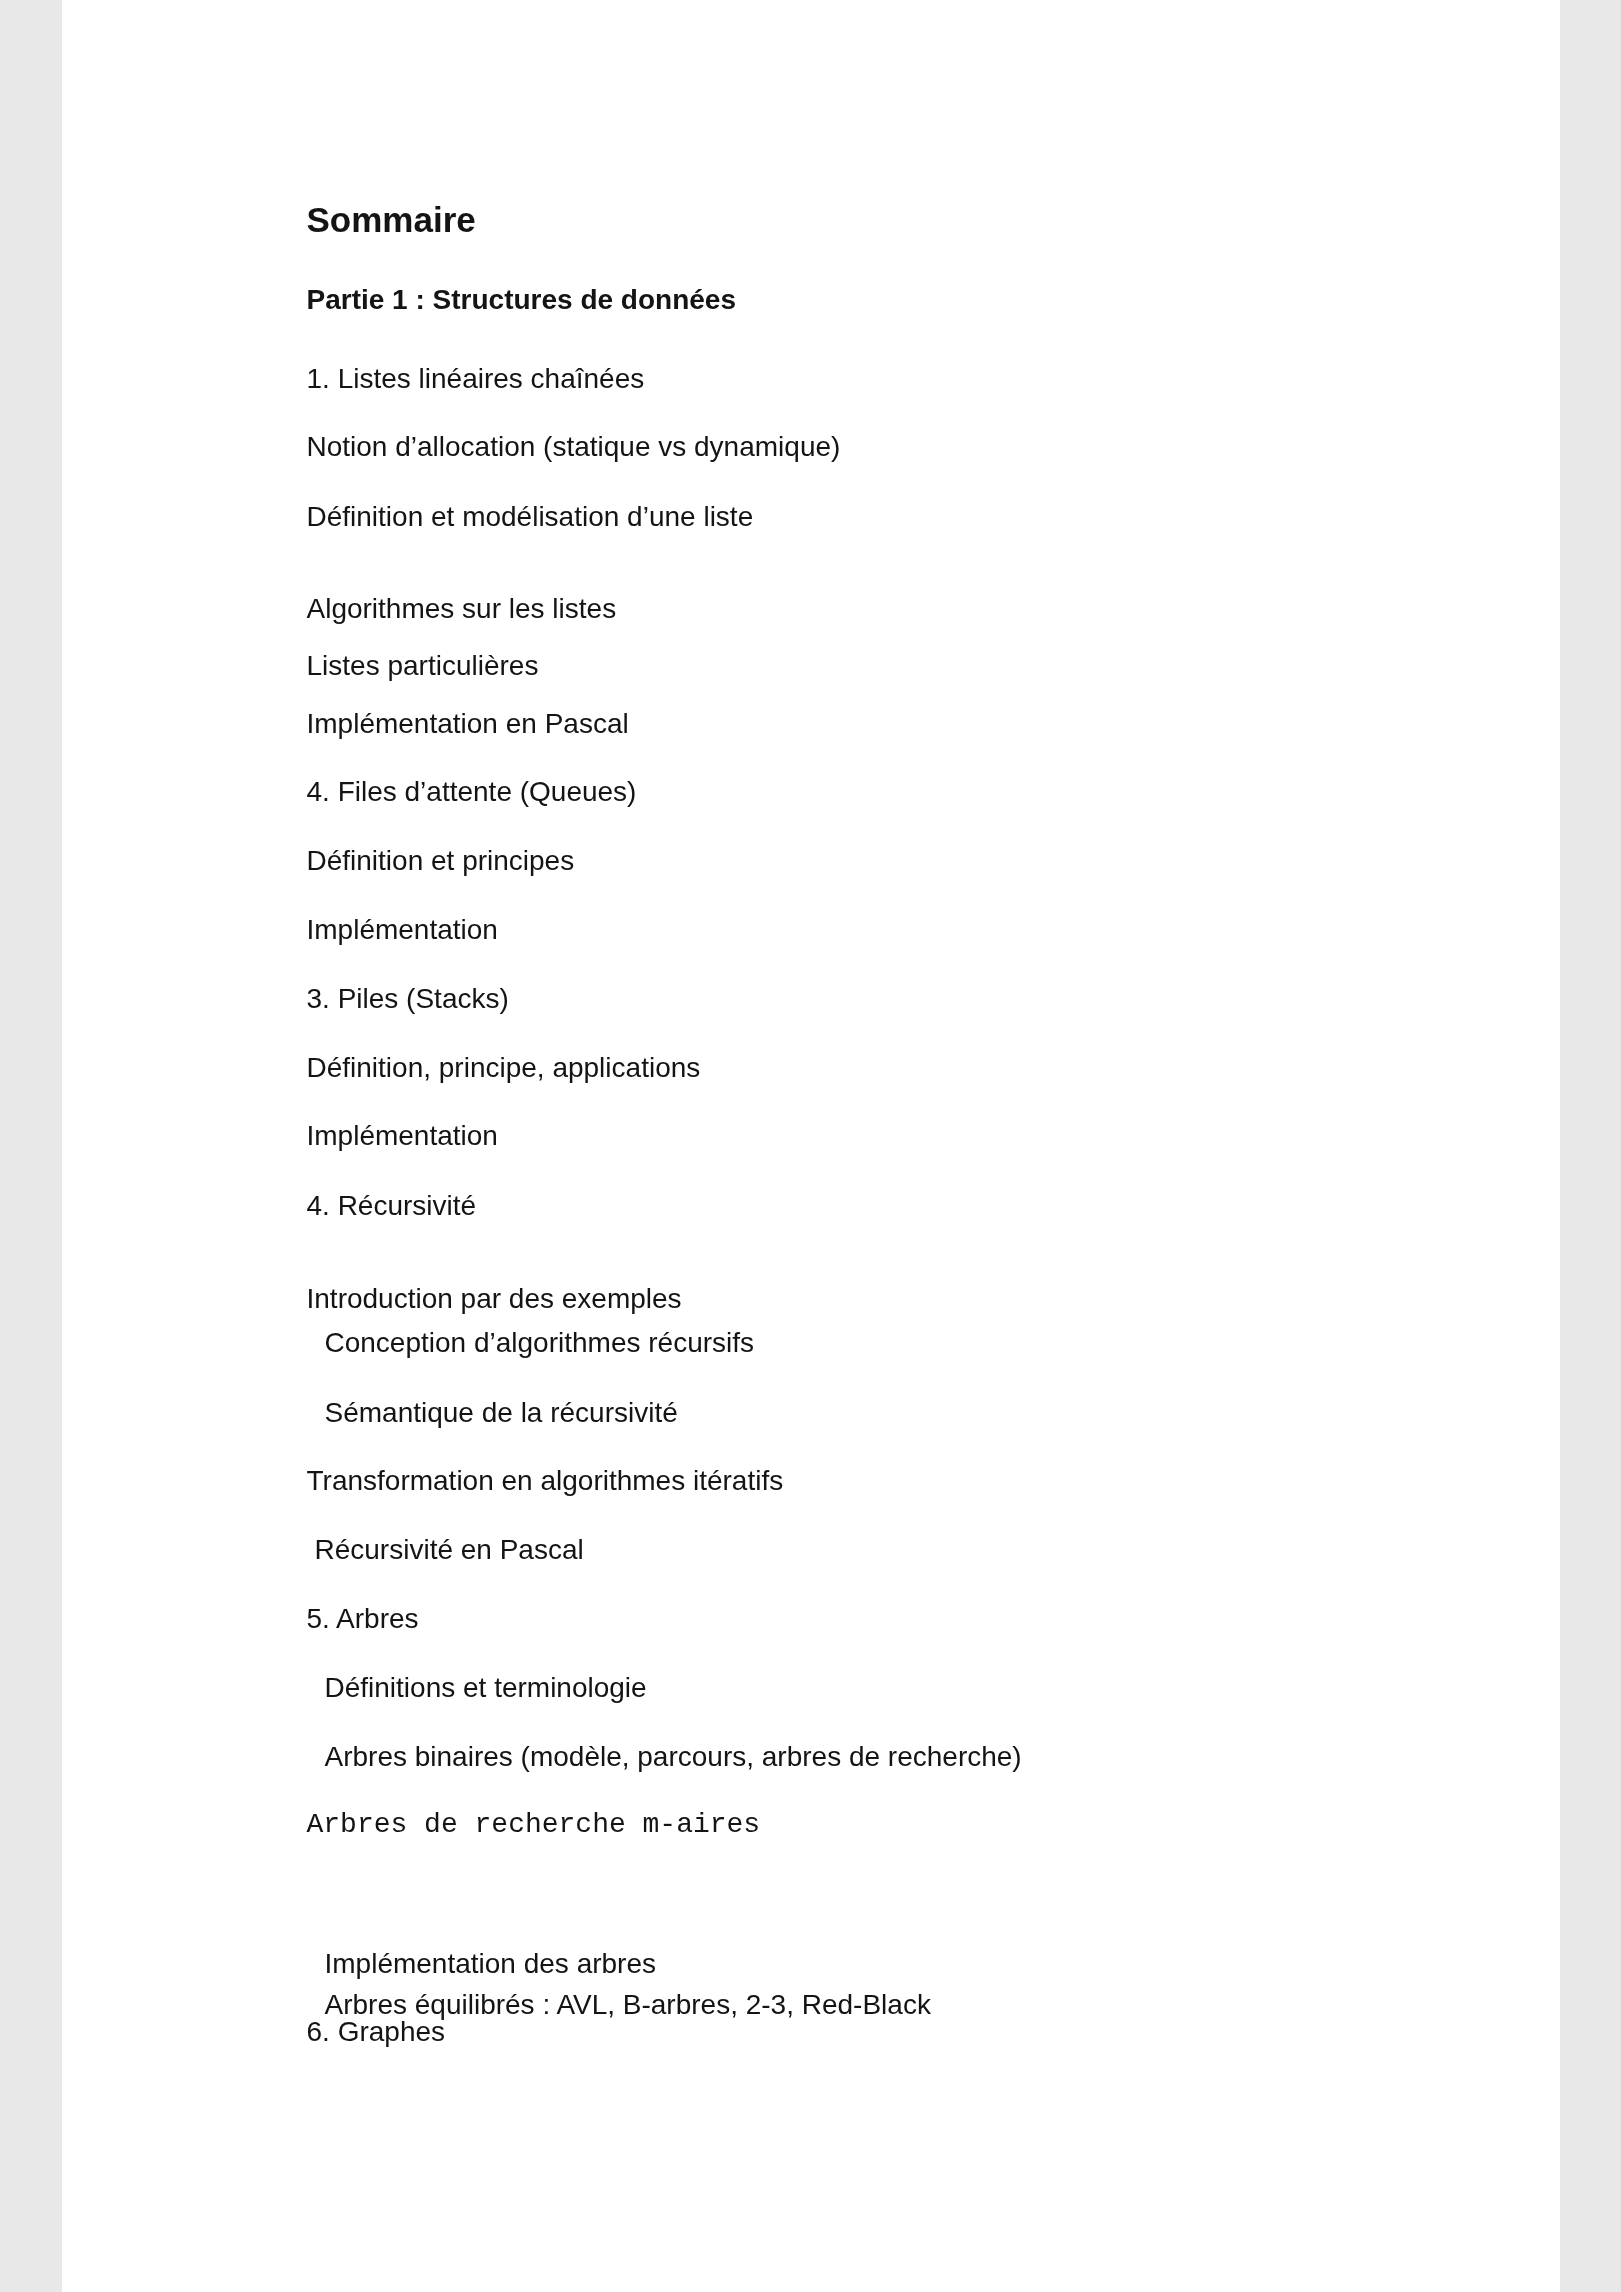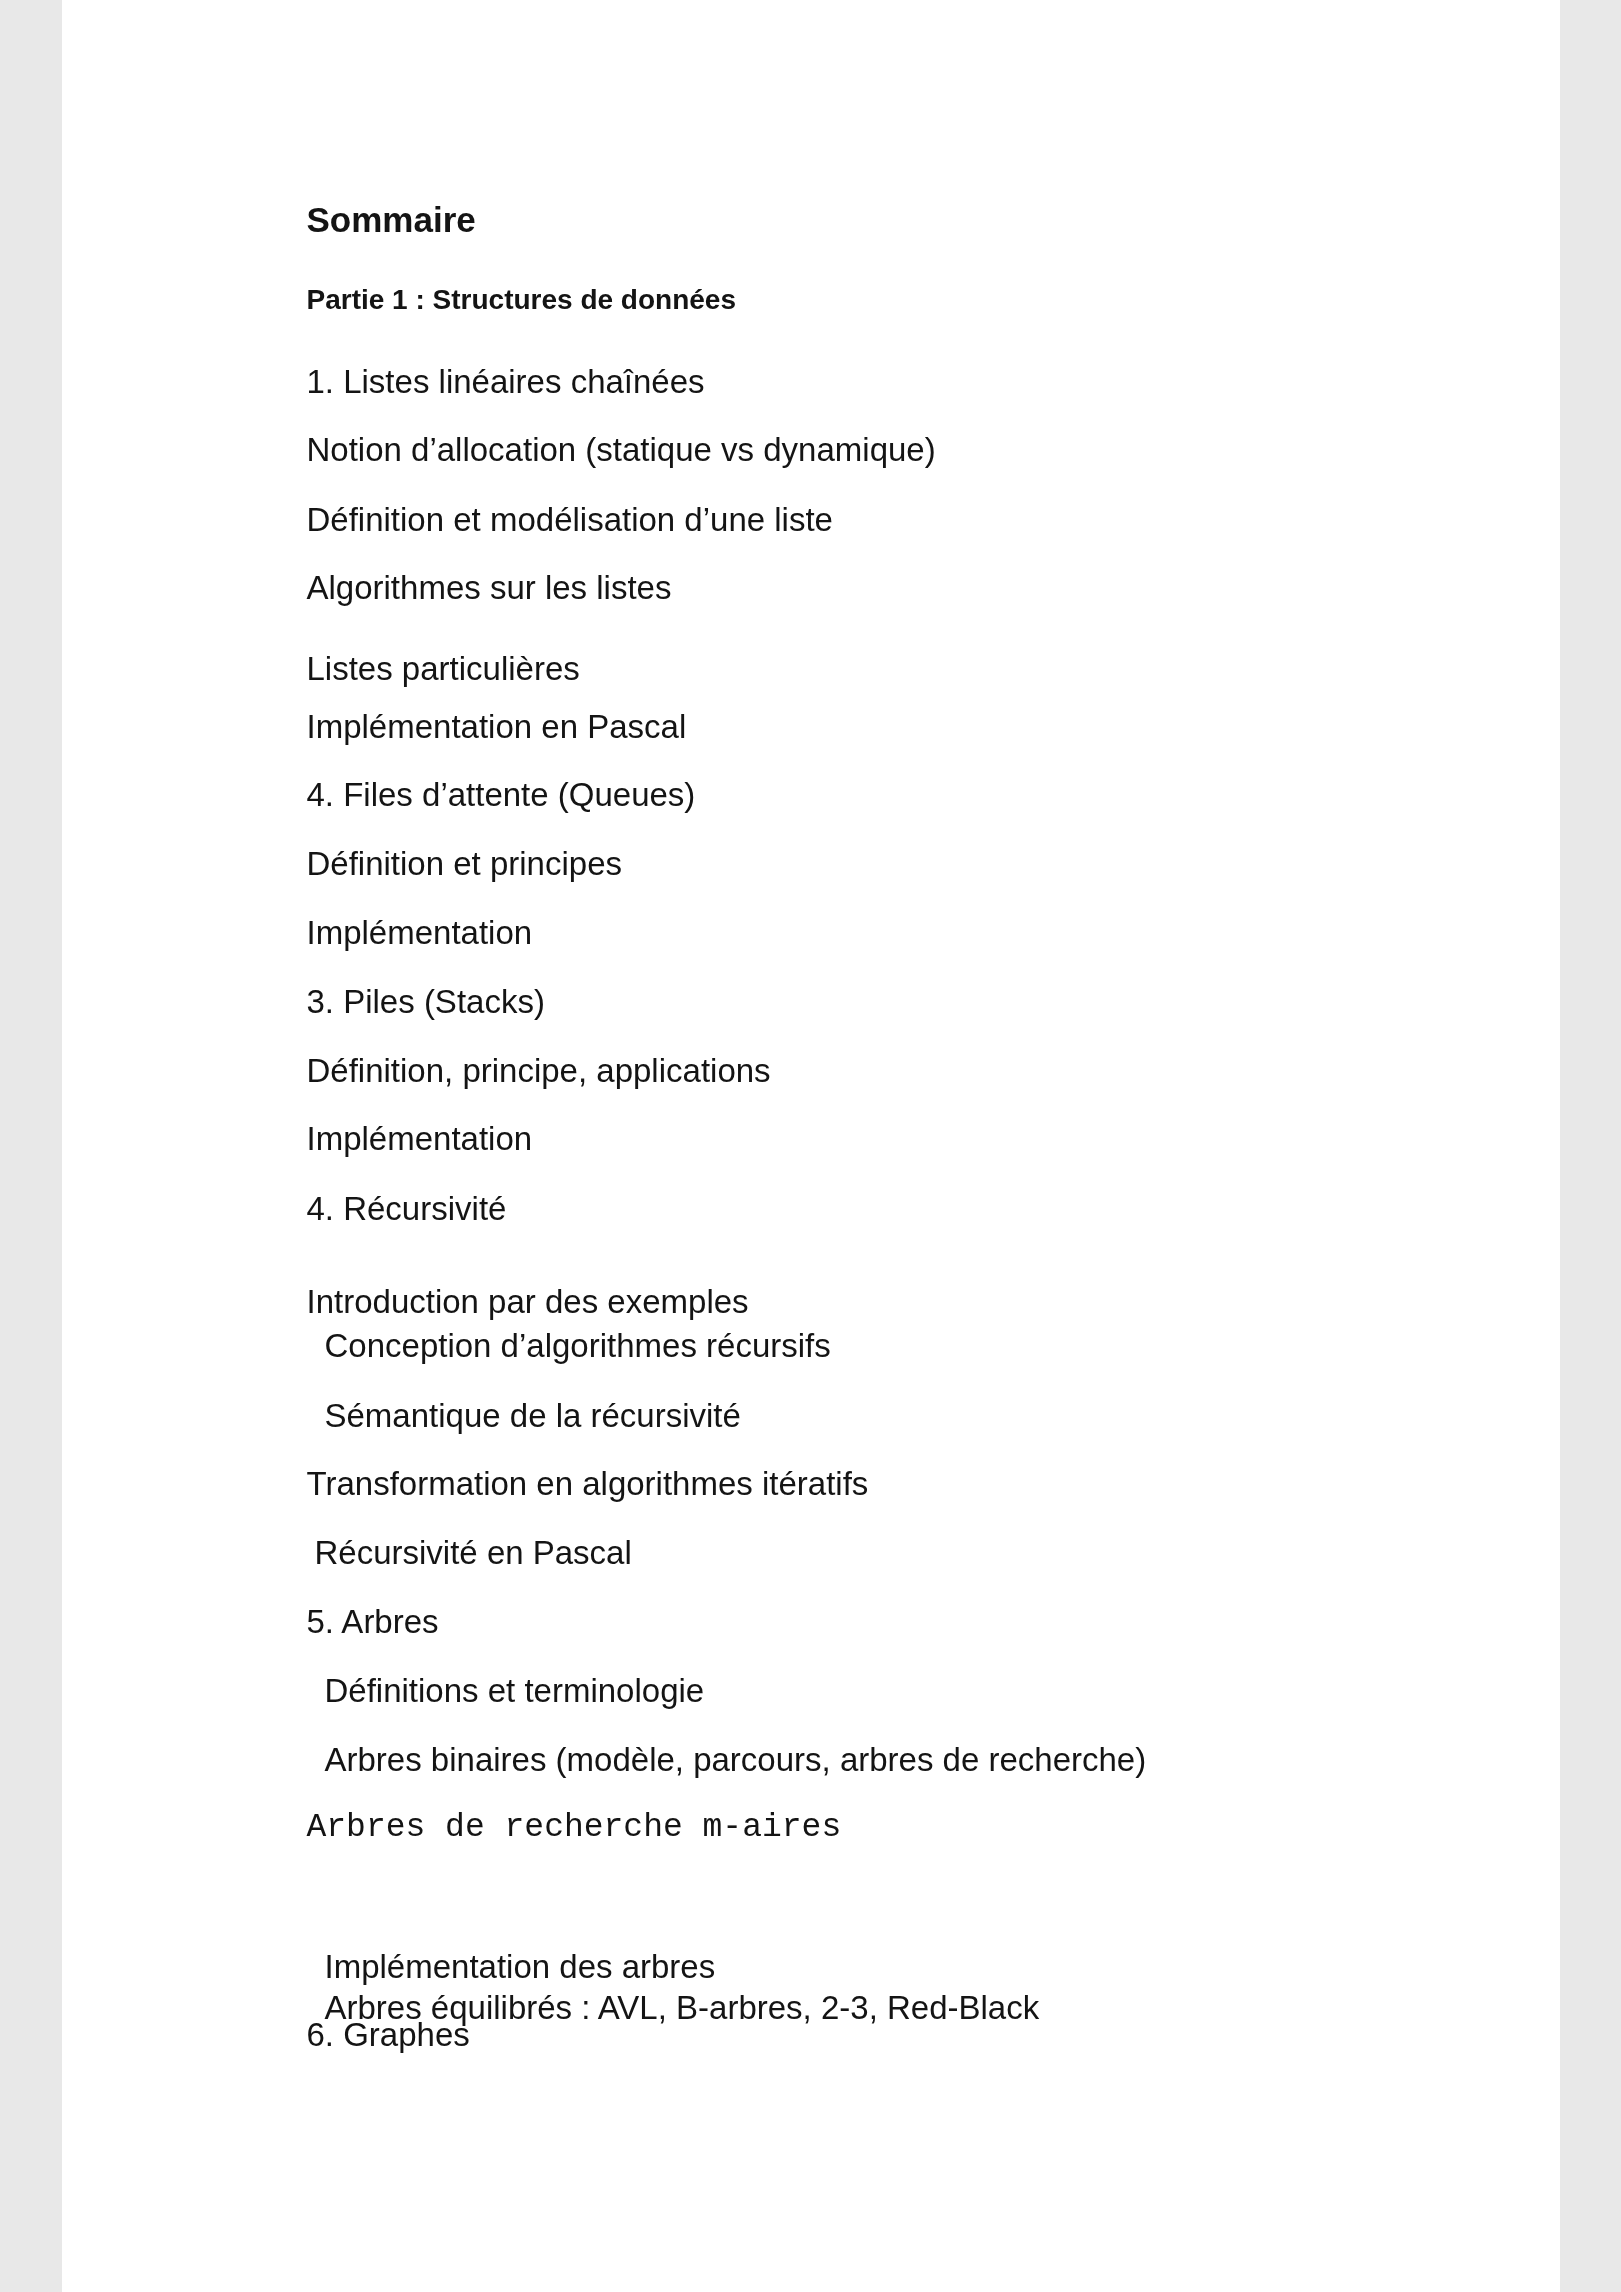--- a/index.html
+++ b/index.html
@@ -33,40 +33,40 @@
     top: 283px;
     margin: 0;
     font-size: 28px;
     font-weight: bold;
     line-height: 1.2;
     white-space: nowrap;
   }
   .toc-line {
     position: absolute;
     margin: 0;
-    font-size: 33px;
+    font-size: 28px;
     font-weight: normal;
     line-height: 1.2;
     white-space: nowrap;
   }
   .indent-0 { left: 245px; }
   .indent-1 { left: 253px; }
   .indent-2 { left: 263px; }
 </style>
 </head>
 <body>
 
 <div class="page" style="color: rgb(20, 20, 20); background: rgb(255, 255, 255);">
   <h1 class="doc-title">Sommaire</h1>
   <h2 class="section-heading">Partie 1 : Structures de données</h2>
   <div id="toc">
       <p class="toc-line indent-0" style="top: 362px;">1. Listes linéaires chaînées</p>
       <p class="toc-line indent-0" style="top: 430px;">Notion d’allocation (statique vs dynamique)</p>
       <p class="toc-line indent-0" style="top: 500px;">Définition et modélisation d’une liste</p>
-      <p class="toc-line indent-0" style="top: 568px;">Algorithmes sur les listes</p>
+      <p class="toc-line indent-0" style="top: 592px;">Algorithmes sur les listes</p>
       <p class="toc-line indent-0" style="top: 637px; margin-top: 12px;">Listes particulières</p>
       <p class="toc-line indent-0" style="top: 707px;">Implémentation en Pascal</p>
       <p class="toc-line indent-0" style="top: 775px;">4. Files d’attente (Queues)</p>
       <p class="toc-line indent-0" style="top: 844px;">Définition et principes</p>
       <p class="toc-line indent-0" style="top: 913px;">Implémentation</p>
       <p class="toc-line indent-0" style="top: 982px;">3. Piles (Stacks)</p>
       <p class="toc-line indent-0" style="top: 1051px;">Définition, principe, applications</p>
       <p class="toc-line indent-0" style="top: 1119px;">Implémentation</p>
       <p class="toc-line indent-0" style="top: 1189px;">4. Récursivité</p>
       <p class="toc-line indent-0" style="top: 1258px; margin-top: 24px;">Introduction par des exemples</p>

